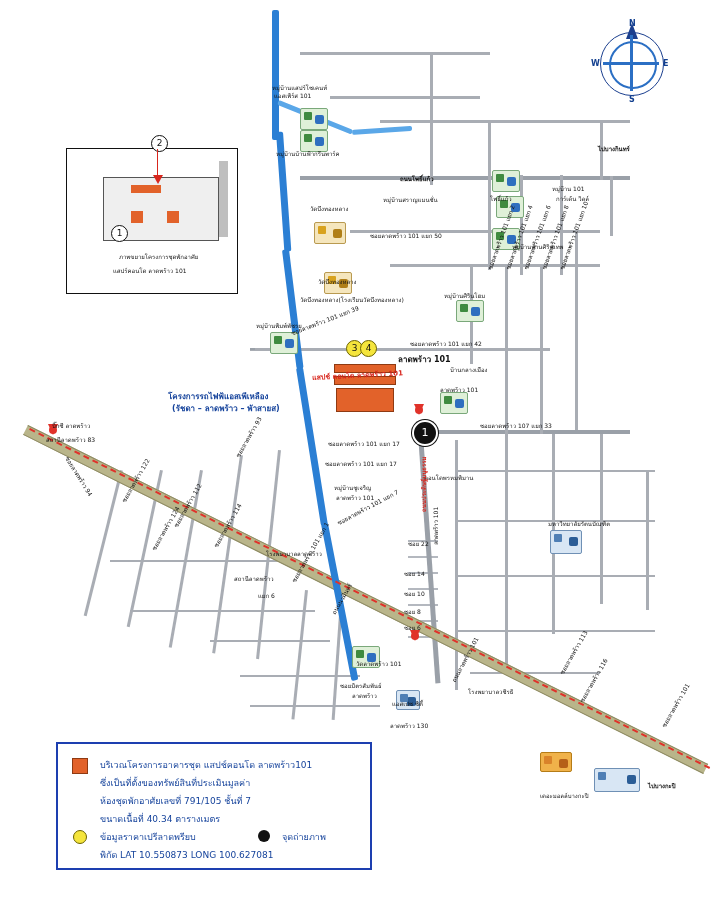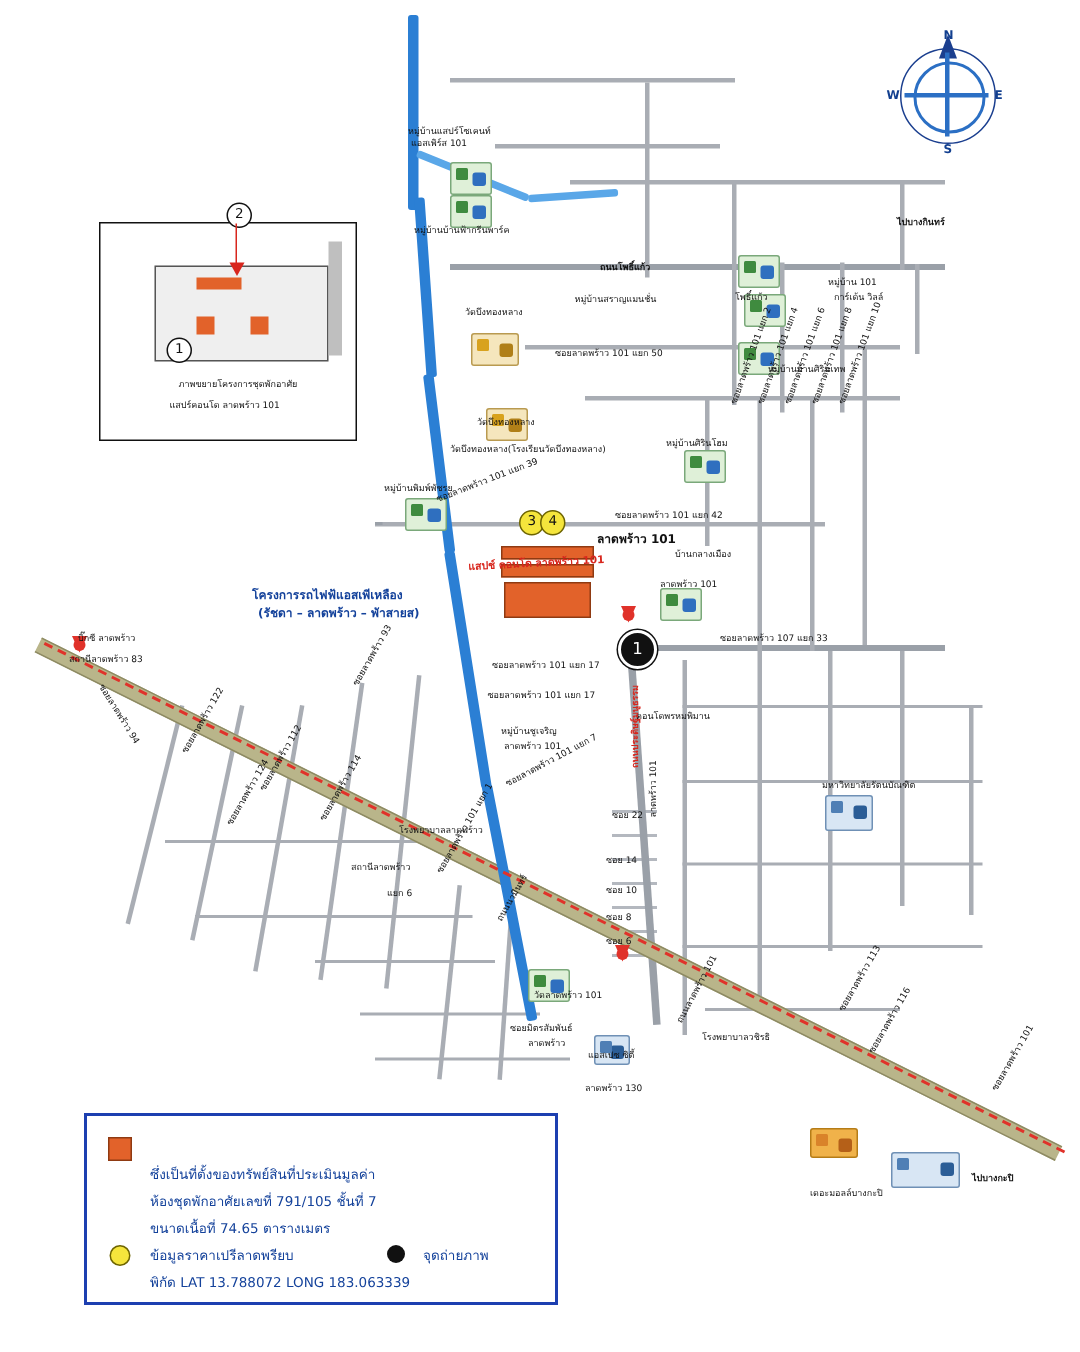--- a/index.html
+++ b/index.html
@@ -278,28 +278,29 @@
     <div class="bar-v"></div>
     <div class="ring"></div>
     <div class="n" style="left:28px;top:-14px;">N</div>
     <div class="s" style="left:28px;top:62px;">S</div>
     <div class="e" style="left:62px;top:26px;">E</div>
     <div class="w" style="left:-10px;top:26px;">W</div>
   </div>
 
   <div class="legend" style="left:56px;top:742px;width:312px;height:124px;">
     <div class="sw-orange" style="left:14px;top:14px;"></div>
+    <div class="lgrow" style="left:42px;top:14px;">บริเวณโครงการอาคารชุด แสปช์คอนโด ลาดพร้าว101</div>
     <div class="lgrow" style="left:42px;top:32px;">ซึ่งเป็นที่ตั้งของทรัพย์สินที่ประเมินมูลค่า</div>
     <div class="lgrow" style="left:42px;top:50px;">ห้องชุดพักอาศัยเลขที่ 791/105 ชั้นที่ 7</div>
-    <div class="lgrow" style="left:42px;top:68px;">ขนาดเนื้อที่ 74.65 ตารางเมตร</div>
+    <div class="lgrow" style="left:42px;top:68px;">ขนาดเนื้อที่ 40.34 ตารางเมตร</div>
     <div class="sw-yellow" style="left:15px;top:86px;"></div>
     <div class="lgrow" style="left:42px;top:86px;">ข้อมูลราคาเปรีลาดพรียบ</div>
     <div class="sw-black" style="left:200px;top:86px;"></div>
     <div class="lgrow" style="left:224px;top:86px;">จุดถ่ายภาพ</div>
-    <div class="lgrow" style="left:42px;top:104px;">พิกัด LAT 13.788072 LONG 183.063339</div>
+    <div class="lgrow" style="left:42px;top:104px;">พิกัด LAT 10.550873 LONG 100.627081</div>
   </div>
 
   <div id="labels-layer">
       <div class="lbl sm" style="left: 272px; top: 84px;">หมู่บ้านแสปร์โซเคนท์</div>
       <div class="lbl sm" style="left: 274px; top: 92px;">แอสเพิร์ส 101</div>
       <div class="lbl sm" style="left: 276px; top: 150px;">หมู่บ้านบ้านฟ้ากรีนพาร์ค</div>
       <div class="lbl sm bold" style="left: 598px; top: 145px;">ไปบางกินทร์</div>
       <div class="lbl sm bold" style="left: 400px; top: 175px;">ถนนโพธิ์แก้ว</div>
       <div class="lbl sm" style="left: 383px; top: 196px;">หมู่บ้านสราญแมนชั่น</div>
       <div class="lbl sm" style="left: 552px; top: 185px;">หมู่บ้าน 101</div>

